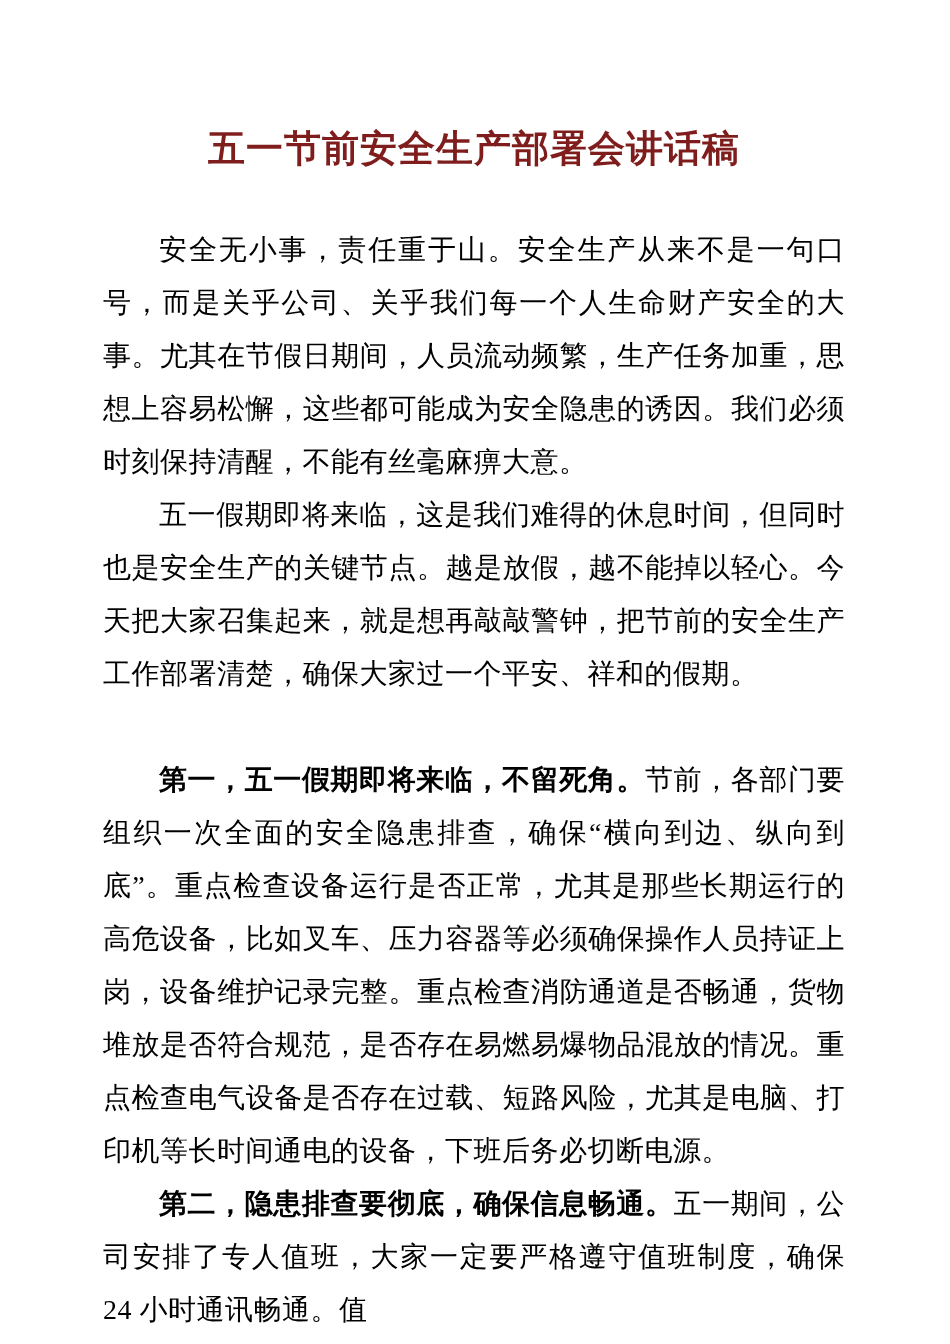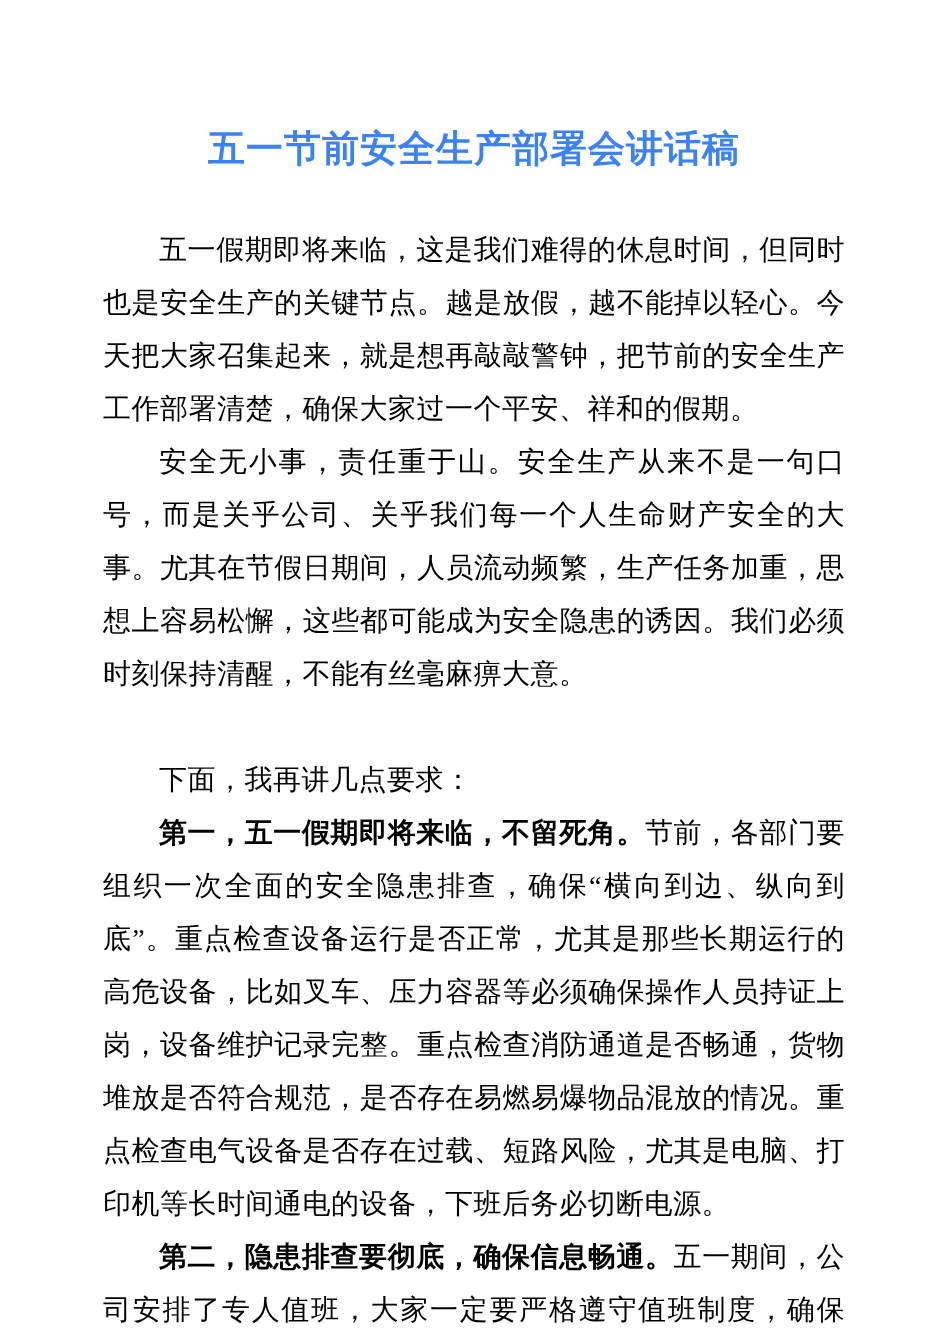--- a/index.html
+++ b/index.html
@@ -19,21 +19,21 @@
     color: #000000;
   }
   .doc-title {
     margin: 0 0 51px 0;
     font-family: "Liberation Sans", "DejaVu Sans", sans-serif;
     font-weight: 700;
     font-size: 37px;
     line-height: 46px;
     text-align: center;
     letter-spacing: 1px;
-    color: #3b82f6;
+    color: #7f1d1d;
   }
   .doc-body {
     font-family: "Liberation Serif", "DejaVu Serif", serif;
     font-size: 28px;
     line-height: 53px;
     letter-spacing: 0.5px;
     text-align: justify;
     color: #000000;
   }
   .para {
@@ -46,20 +46,19 @@
   .blank-line {
     height: 53px;
   }
 </style>
 </head>
 <body>
 
 <div class="page">
   <h1 class="doc-title">五一节前安全生产部署会讲话稿</h1>
   <div class="doc-body">
+      <p class="para">安全无小事，责任重于山。安全生产从来不是一句口号，而是关乎公司、关乎我们每一个人生命财产安全的大事。尤其在节假日期间，人员流动频繁，生产任务加重，思想上容易松懈，这些都可能成为安全隐患的诱因。我们必须时刻保持清醒，不能有丝毫麻痹大意。</p>
       <p class="para">五一假期即将来临，这是我们难得的休息时间，但同时也是安全生产的关键节点。越是放假，越不能掉以轻心。今天把大家召集起来，就是想再敲敲警钟，把节前的安全生产工作部署清楚，确保大家过一个平安、祥和的假期。</p>
-      <p class="para">安全无小事，责任重于山。安全生产从来不是一句口号，而是关乎公司、关乎我们每一个人生命财产安全的大事。尤其在节假日期间，人员流动频繁，生产任务加重，思想上容易松懈，这些都可能成为安全隐患的诱因。我们必须时刻保持清醒，不能有丝毫麻痹大意。</p>
       <div class="blank-line"></div>
-      <p class="para">下面，我再讲几点要求：</p>
       <p class="para"><strong>第一，五一假期即将来临，不留死角。</strong>节前，各部门要组织一次全面的安全隐患排查，确保“横向到边、纵向到底”。重点检查设备运行是否正常，尤其是那些长期运行的高危设备，比如叉车、压力容器等必须确保操作人员持证上岗，设备维护记录完整。重点检查消防通道是否畅通，货物堆放是否符合规范，是否存在易燃易爆物品混放的情况。重点检查电气设备是否存在过载、短路风险，尤其是电脑、打印机等长时间通电的设备，下班后务必切断电源。</p>
       <p class="para"><strong>第二，隐患排查要彻底，确保信息畅通。</strong>五一期间，公司安排了专人值班，大家一定要严格遵守值班制度，确保 24 小时通讯畅通。值</p>
     </div>
 </div>
 
 </body></html>

